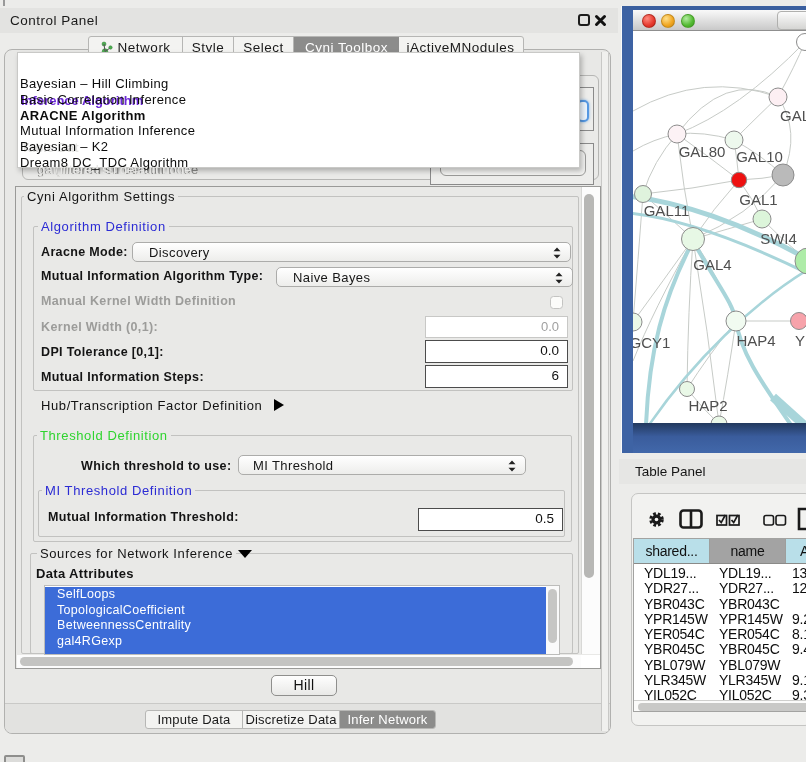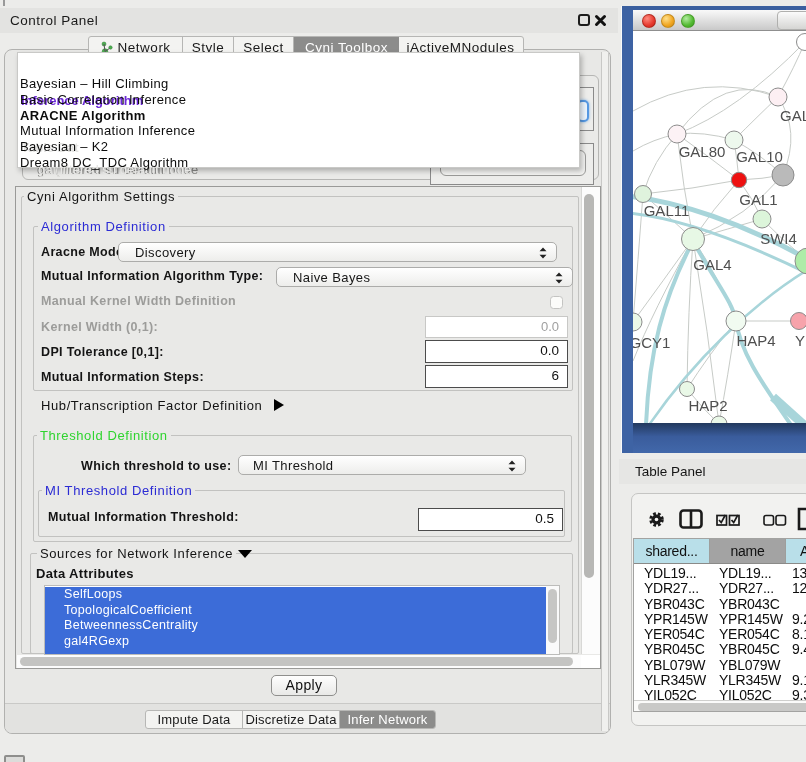--- a/index.html
+++ b/index.html
@@ -46,21 +46,21 @@
 <div class="a" style="left:440px;top:150px;width:146px;height:26px;border:1px solid #9a9a98;border-radius:6px;background:#f2f2f0"></div>
 
 <div class="a" style="left:15px;top:186px;width:586px;height:483px;border:1.5px solid #9a9a98;background:#e9e9e7"></div>
 
 <div class="gb" style="left:21px;top:196px;width:558px;height:458px"></div>
 <div class="gt" style="left:24px;top:190px;color:#141414">Cyni Algorithm Settings</div>
 
 <div class="gb" style="left:33px;top:226px;width:540px;height:165px"></div>
 <div class="gt" style="left:38px;top:220px;color:#2b2bd4">Algorithm Definition</div>
 <div class="lb" style="left:41px;top:246px">Aracne Mode:</div>
-<div class="combo" style="left:118px;top:242px;width:439px;height:20px;line-height:19px;padding-left:16px">Discovery
+<div class="combo" style="left:132px;top:242px;width:439px;height:20px;line-height:19px;padding-left:16px">Discovery
   <svg class="a" style="right:9px;top:4px" width="8" height="12">
       <path d="M0.5,4.2 L4,0.5 L7.5,4.2 Z M0.5,7.8 L4,11.5 L7.5,7.8 Z" fill="#222"></path>
     </svg>
 </div>
 <div class="lb" style="left:41px;top:270px">Mutual Information Algorithm Type:</div>
 <div class="combo" style="left:276px;top:267px;width:297px;height:20px;line-height:19px;padding-left:16px">Naive Bayes
   <svg class="a" style="right:9px;top:4px" width="8" height="12">
       <path d="M0.5,4.2 L4,0.5 L7.5,4.2 Z M0.5,7.8 L4,11.5 L7.5,7.8 Z" fill="#222"></path>
     </svg>
 </div>
@@ -86,34 +86,34 @@
 <div class="gb" style="left:38px;top:490px;width:527px;height:47px"></div>
 <div class="gt" style="left:42px;top:484px;color:#2b2bd4">MI Threshold Definition</div>
 <div class="lb" style="left:48px;top:511px">Mutual Information Threshold:</div>
 <div class="fld" style="left:418px;top:508px;width:145px;height:23px;line-height:20px;border:1.5px solid #4c4c4c;color:#111;font-size:13.5px">0.5</div>
 
 <div class="gb" style="left:30px;top:553px;width:543px;height:101px"></div>
 <div class="gt" style="left:37px;top:547px;color:#141414">Sources for Network Inference</div>
 <div class="a" style="left:238px;top:550px;width:0;height:0;border-top:8px solid #000;border-left:7px solid transparent;border-right:7px solid transparent"></div>
 <div class="lb" style="left:36px;top:567px;font-size:13px">Data Attributes</div>
 <div class="a" style="left:44px;top:585px;width:516px;height:70px;background:#fff;border:1px solid #bcbcba">
-  <div class="a" style="left:0;top:1px;width:501px;height:67px;background:#3c6cd8;color:#fff;font-size:12.5px;letter-spacing:0.3px;line-height:15.5px;padding-left:19px">SelfLoops<br>TopologicalCoefficient<br>BetweennessCentrality<br>gal4RGexp</div>
+  <div class="a" style="left:0;top:1px;width:501px;height:67px;background:#3c6cd8;color:#fff;font-size:12.5px;letter-spacing:0.3px;line-height:15.5px;padding-left:12px">SelfLoops<br>TopologicalCoefficient<br>BetweennessCentrality<br>gal4RGexp</div>
   <div class="a" style="left:501px;top:0;width:13px;height:68px;background:#fafafa"></div>
   <div class="a" style="left:503px;top:3px;width:9px;height:54px;background:#c6c6c4;border-radius:4.5px"></div>
 </div>
 
 <div class="a" style="left:581px;top:187px;width:19px;height:467px;background:#fcfcfc;border-left:1px solid #d8d8d6"></div>
 <div class="a" style="left:584px;top:194px;width:10px;height:384px;background:#b7b7b5;border-radius:5px"></div>
 <div class="a" style="left:17px;top:655px;width:564px;height:13px;background:#fcfcfc"></div>
 <div class="a" style="left:20px;top:657px;width:553px;height:9px;background:#c4c4c2;border-radius:4.5px"></div>
 <div class="a" style="left:581px;top:655px;width:19px;height:13px;background:#fff"></div>
 
 <div class="a" style="left:601px;top:52px;width:8px;height:679px;background:#f0f0ee;border-left:1px solid #c8c8c6;border-right:1px solid #c8c8c6"></div>
 
-<div class="a" style="left:271px;top:675px;width:66px;height:21px;border:1px solid #8f8f8d;border-radius:5px;background:linear-gradient(#fefefe,#e9e9e7);text-align:center;line-height:19px;font-size:14px;letter-spacing:0.4px;color:#101010">Apply</div>
+<div class="a" style="left:271px;top:675px;width:66px;height:21px;border:1px solid #8f8f8d;border-radius:5px;background:linear-gradient(#fefefe,#e9e9e7);text-align:center;line-height:19px;font-size:14px;letter-spacing:0.4px;color:#101010">Hill</div>
 
 <div class="a" style="left:145px;top:710px;width:291px;height:19px;border:1px solid #b7b7b5;border-radius:3px;background:#f3f3f1;overflow:hidden;white-space:nowrap">
   <div class="tab" style="width:97px;line-height:18px;height:18px;font-size:13px;letter-spacing:0.2px">Impute Data</div>
   <div class="tab" style="width:97px;line-height:18px;height:18px;font-size:13px;letter-spacing:0.2px">Discretize Data</div>
   <div class="tab seltab" style="width:95px;line-height:18px;height:18px;font-size:13px;letter-spacing:0.2px">Infer Network</div>
 </div>
 
 <div class="a" style="left:4px;top:755px;width:21px;height:12px;border:2px solid #8e8e8c;border-radius:2px;background:#dcdcda"></div>
 <div class="a" style="left:37px;top:162px;font-size:13px;letter-spacing:0.3px;color:#8a8a88;z-index:10">gal(filtered su default node</div>
 

